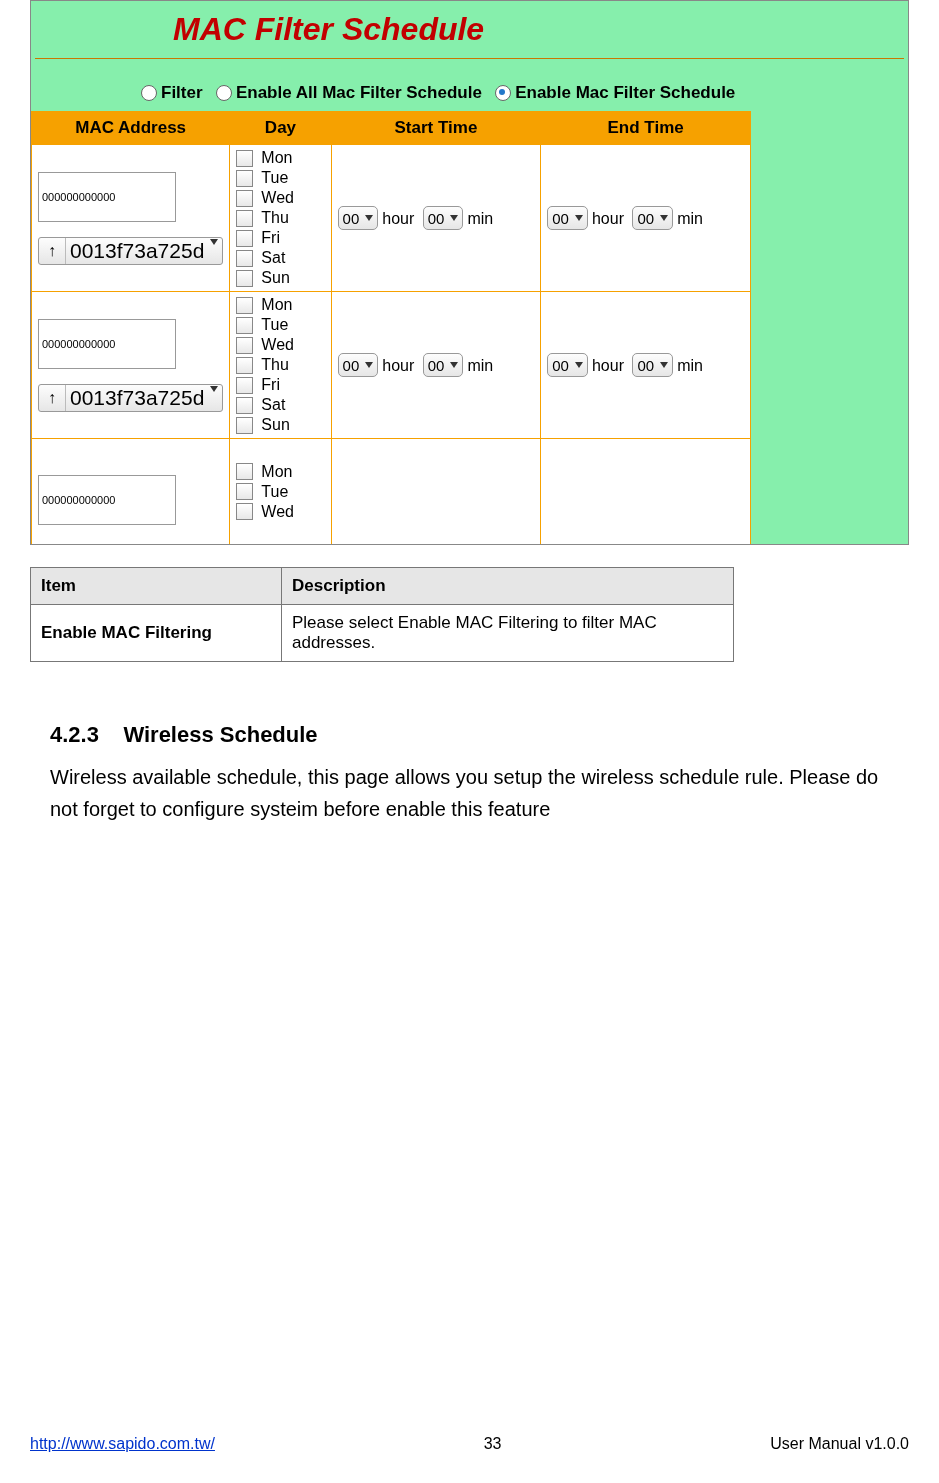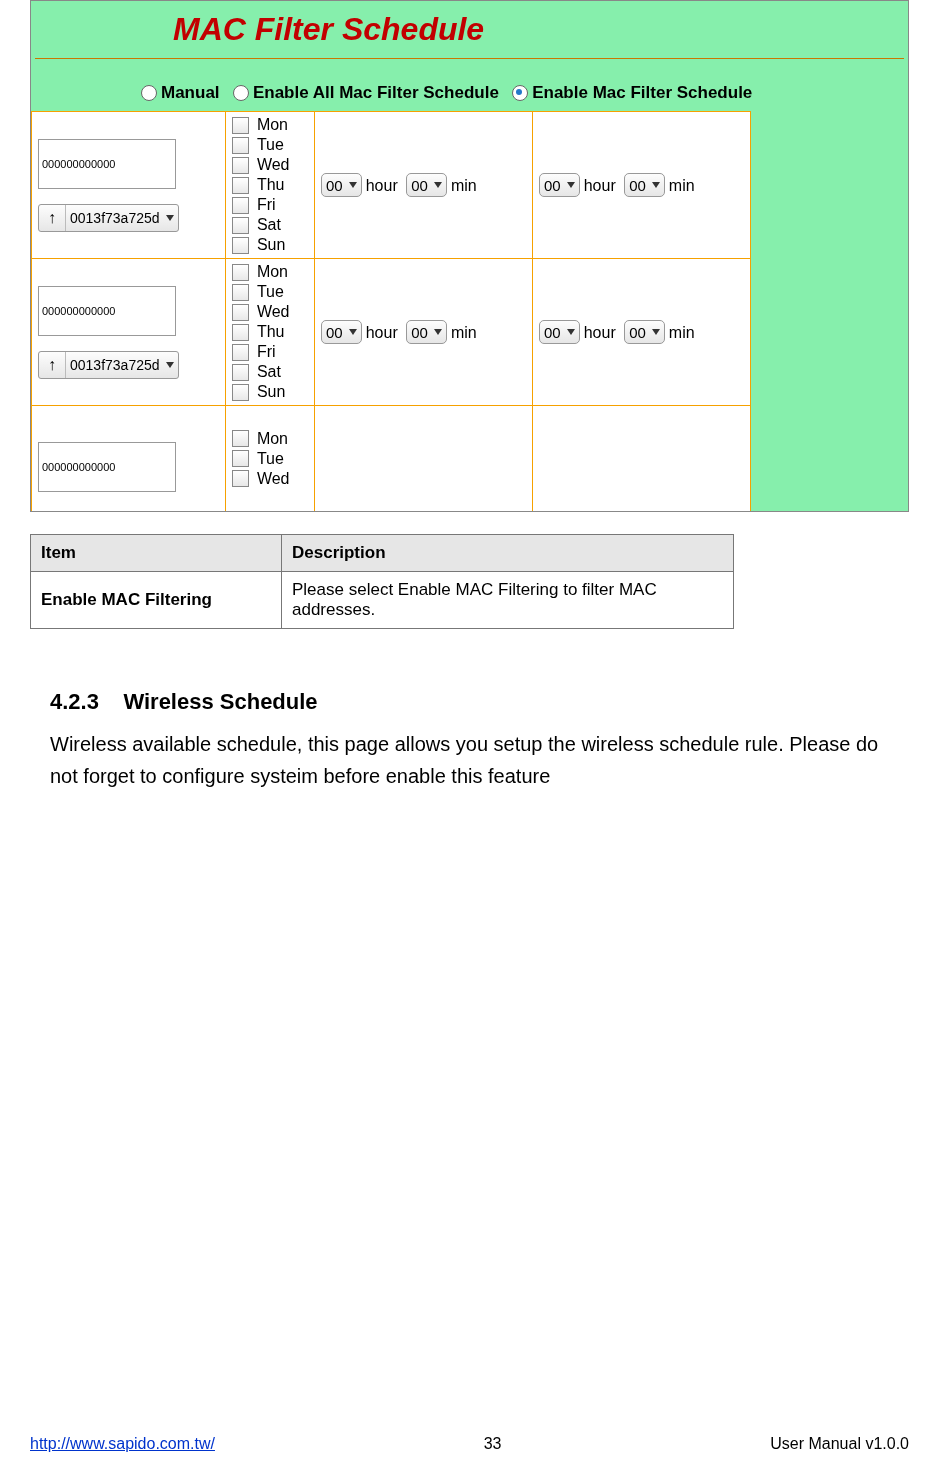--- a/index.html
+++ b/index.html
@@ -11,21 +11,21 @@
   .options label{display:inline-flex;align-items:center;gap:4px;font-size:17px}
   .radio{width:14px;height:14px;border:1px solid #666;border-radius:50%;display:inline-block;background:#fff;vertical-align:middle;position:relative}
   .radio.sel:after{content:"";position:absolute;top:3px;left:3px;width:6px;height:6px;border-radius:50%;background:#2378c9}
   .grid{border-collapse:collapse;width:720px;background:#fff;margin:0}
   .grid th{background:#f6a100;color:#000;font-weight:bold;text-align:center;font-size:17px;padding:6px 4px;border:1px solid #f6a100}
   .grid td{border:1px solid #f6a100;vertical-align:middle;padding:4px 6px;font-size:16px;background:#fff}
   .mac-cell{vertical-align:middle}
   .mac-text{width:130px;height:22px;border:1px solid #999;font-size:11px;font-family:Arial;padding:13px 3px;margin-bottom:15px;display:block}
   .ddwrap{display:inline-flex;align-items:center;border:1px solid #999;border-radius:3px;background:linear-gradient(#fdfdfd,#e6e6e6);height:26px}
   .ddbtn{width:26px;height:26px;display:inline-flex;align-items:center;justify-content:center;border-right:1px solid #bbb}
-  .dd{display:inline-flex;align-items:center;padding:0 4px;font-size:14px}
+  .dd{display:inline-flex;align-items:flex-start;padding:0 4px;font-size:21px}
   .chev{width:0;height:0;border-left:4px solid transparent;border-right:4px solid transparent;border-top:6px solid #333;margin-left:6px}
   .days{display:flex;flex-direction:column;gap:2px}
   .dayrow{display:flex;align-items:center;gap:8px;font-size:16px}
   .cb{width:15px;height:15px;border:1px solid #888;background:linear-gradient(#fff,#e8e8e8);display:inline-block}
   .sel-sm{display:inline-flex;align-items:center;border:1px solid #999;border-radius:5px;background:linear-gradient(#fdfdfd,#e6e6e6);height:22px;padding:0 4px;font-size:15px}
   .timecell{white-space:nowrap;font-size:16px}
   .timecell .lbl{margin:13px 4px}
   
   .doct{border-collapse:collapse;width:704px;margin:22px 0 0 0}
   .doct th,.doct td{border:1px solid #777;padding:8px 10px;font-size:17px;text-align:left}
@@ -39,36 +39,42 @@
 </head>
 <body>
 <div class="page">
 
 <div class="screenshot">
   <div class="title">MAC Filter Schedule</div>
   <div class="hr"></div>
   <div class="options">
     <label>
           <span class="radio"></span>
-          <span>Manual</span>
+          <span>Filter</span>
         </label>
     &nbsp;
     <label>
           <span class="radio"></span>
           <span>Enable All Mac Filter Schedule</span>
         </label>
     &nbsp;
     <label>
           <span class="radio sel"></span>
           <span>Enable Mac Filter Schedule</span>
         </label>
   </div>
 
   <table class="grid">
     <tbody>
+          <tr>
+      <th style="width:180px">MAC Address</th>
+      <th style="width:100px">Day</th>
+      <th style="width:210px">Start Time</th>
+      <th style="width:210px">End Time</th>
+    </tr>
 
     <tr>
       <td class="mac-cell">
         <input class="mac-text" value="000000000000" style="">
         <span class="ddwrap">
           <span class="ddbtn">↑</span>
           <span class="dd">
                   <span>0013f73a725d</span>
                   <span class="chev"></span>
                 </span>

